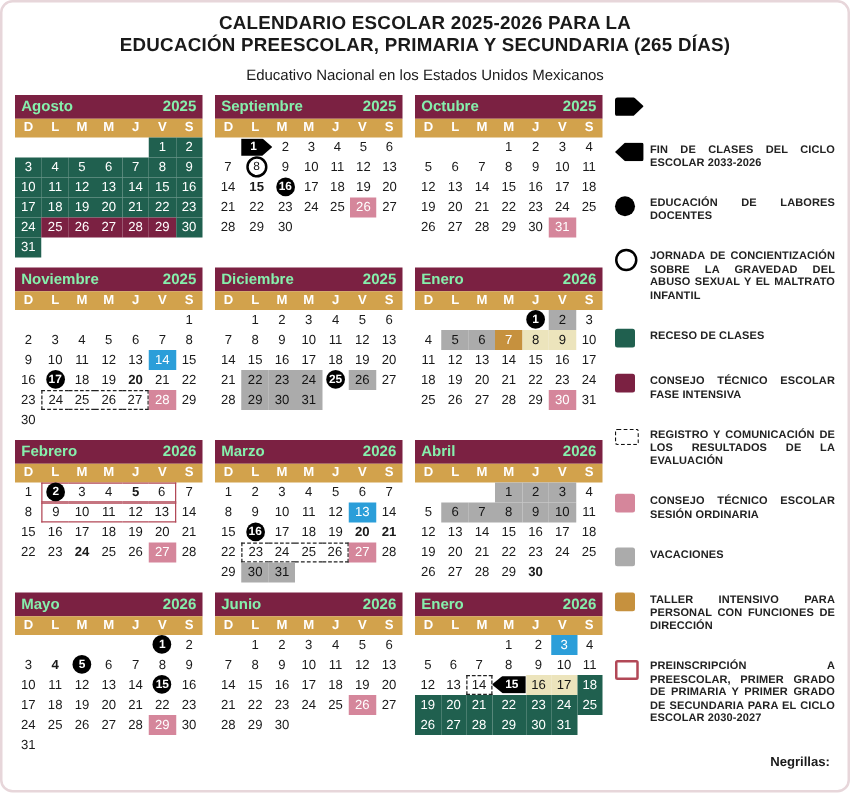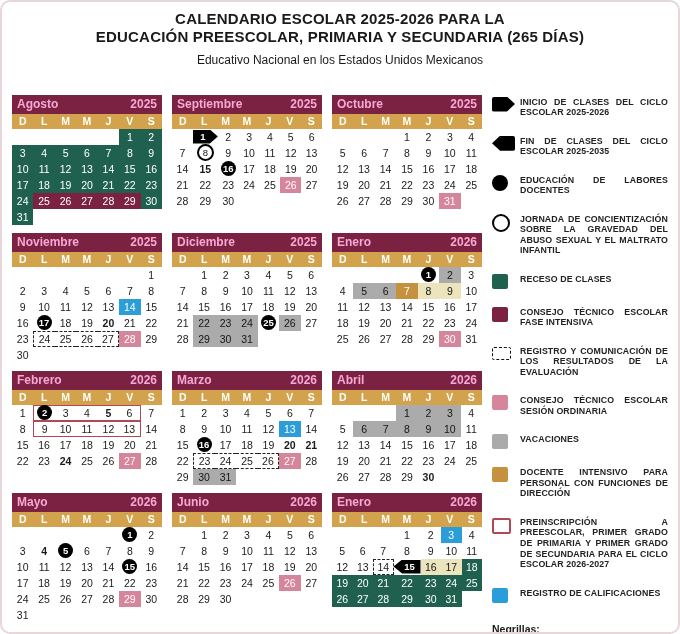--- a/index.html
+++ b/index.html
@@ -5,31 +5,31 @@
   html,body{margin:0;padding:0;}
   body{
     width:680px;height:634px;box-sizing:border-box;
     background:#ffffff;
     border:2px solid var(--page-border,#e7d6da);
     border-radius:10px;
     font-family:"Liberation Sans", sans-serif;
     color:var(--text,#1a1a1a);
     overflow:hidden;
   }
-  .page{width:100%;height:100%;display:flex;flex-direction:column;gap:19px;}
+  .page{width:100%;height:100%;display:flex;flex-direction:column;}
   
   .hdr{text-align:center;padding-top:8px;}
   .hdr .t{font-size:15px;font-weight:700;line-height:1.22;letter-spacing:.2px;}
   .hdr .s{font-size:12px;line-height:1.25;margin-top:6px;}
   
   .content{flex:1;display:flex;padding:8px 6px 0 10px;}
   .months{display:grid;grid-template-columns:repeat(3,150px);column-gap:10px;row-gap:8px;align-content:start;}
   
   .month{width:150px;}
-  .mbar{background:var(--maroon);color:#f9a8d4;height:19px;display:flex;justify-content:space-between;align-items:center;padding:0 5px;font-size:12px;font-weight:600;}
+  .mbar{background:var(--maroon);color:#86efac;height:19px;display:flex;justify-content:space-between;align-items:center;padding:0 5px;font-size:12px;font-weight:600;}
   .dow{background:var(--gold);color:#fff;height:15px;display:grid;grid-template-columns:repeat(7,1fr);font-size:10.5px;font-weight:700;}
   .dow span{display:flex;align-items:center;justify-content:center;}
   .grid{display:grid;grid-template-columns:repeat(7,1fr);}
   .cell{height:16px;display:flex;align-items:center;justify-content:center;font-size:10.5px;box-sizing:border-box;}
   .c-bold{font-weight:700;}
   .c-receso{background:var(--green);color:#fff;}
   .c-fase{background:var(--maroon);color:#fff;}
   .c-ordinaria{background:var(--pink);color:#fff;}
   .c-vac{background:var(--gray);color:#141414;}
   .c-blue{background:var(--blue);color:#fff;}
@@ -52,21 +52,21 @@
   .litem{display:flex;align-items:flex-start;}
   .lico{width:28px;flex:0 0 28px;display:flex;justify-content:flex-start;margin-top:0;}
   .ltxt{flex:1;font-size:8.8px;line-height:1.2;text-align:justify;text-align-last:left;letter-spacing:.1px;font-weight:600;color:#222;}
   .sq{width:16px;height:15px;border-radius:2px;}
   .sq-dashed{width:17px;height:11px;border:1.6px dashed #111;border-radius:2px;margin-top:1px;}
   .sq-redline{width:15px;height:12px;border:2px solid var(--red-outline);border-radius:2px;margin-top:1px;}
   .ico-flag-r{width:23px;height:15px;background:#000;clip-path:polygon(0 0,65% 0,100% 50%,65% 100%,0 100%);border-radius:2px;}
   .ico-flag-l{width:23px;height:15px;background:#000;clip-path:polygon(35% 0,100% 0,100% 100%,35% 100%,0 50%);border-radius:2px;}
   .ico-circle{width:16px;height:16px;border-radius:50%;background:#000;}
   .ico-ring{width:14px;height:14px;border-radius:50%;border:2.5px solid #000;background:#fff;}
-  .note{display:flex;align-items:flex-start;margin-top:2px;}
+  .note{display:flex;align-items:flex-start;margin-top:2px;justify-content:flex-end;}
   .note .nb{font-size:10.5px;font-weight:800;margin-right:4px;white-space:nowrap;}
   .note .nt{font-size:9.3px;line-height:1.2;color:#222;}
 </style>
 </head>
 <body>
 
 <div class="page">
   <div class="hdr">
     <div class="t">
       <div>CALENDARIO ESCOLAR 2025-2026 PARA LA</div>
@@ -703,27 +703,26 @@
             <div class="cell c-receso">30</div>
             <div class="cell c-receso">31</div>
           </div>
         </div>
       </div>
     <div class="legend" id="legend">
         <div class="litem">
           <span class="lico">
             <span class="ico-flag-r"></span>
           </span>
-          <span class="ltxt">INICIO DE CLASES DEL CICLO ESCOLAR 2025-2026</span>
         </div>
         <div class="litem">
           <span class="lico">
             <span class="ico-flag-l"></span>
           </span>
-          <span class="ltxt">FIN DE CLASES DEL CICLO ESCOLAR 2025-2035</span>
+          <span class="ltxt">FIN DE CLASES DEL CICLO ESCOLAR 2033-2026</span>
         </div>
         <div class="litem">
           <span class="lico">
             <span class="ico-circle"></span>
           </span>
           <span class="ltxt">EDUCACIÓN DE LABORES DOCENTES</span>
         </div>
         <div class="litem">
           <span class="lico">
             <span class="ico-ring"></span>
@@ -757,32 +756,26 @@
         <div class="litem">
           <span class="lico">
             <span class="sq" style="background: rgb(171, 171, 171);"></span>
           </span>
           <span class="ltxt">VACACIONES</span>
         </div>
         <div class="litem">
           <span class="lico">
             <span class="sq" style="background: rgb(198, 145, 62);"></span>
           </span>
-          <span class="ltxt">DOCENTE INTENSIVO PARA PERSONAL CON FUNCIONES DE DIRECCIÓN</span>
+          <span class="ltxt">TALLER INTENSIVO PARA PERSONAL CON FUNCIONES DE DIRECCIÓN</span>
         </div>
         <div class="litem">
           <span class="lico">
             <span class="sq-redline"></span>
           </span>
-          <span class="ltxt">PREINSCRIPCIÓN A PREESCOLAR, PRIMER GRADO DE PRIMARIA Y PRIMER GRADO DE SECUNDARIA PARA EL CICLO ESCOLAR 2026-2027</span>
-        </div>
-        <div class="litem">
-          <span class="lico">
-            <span class="sq" style="background: rgb(43, 158, 217);"></span>
-          </span>
-          <span class="ltxt">REGISTRO DE CALIFICACIONES</span>
+          <span class="ltxt">PREINSCRIPCIÓN A PREESCOLAR, PRIMER GRADO DE PRIMARIA Y PRIMER GRADO DE SECUNDARIA PARA EL CICLO ESCOLAR 2030-2027</span>
         </div>
         <div class="note">
           <span class="nb">Negrillas:</span>
         </div>
       </div>
   </div>
 </div>
 
 </body></html>

